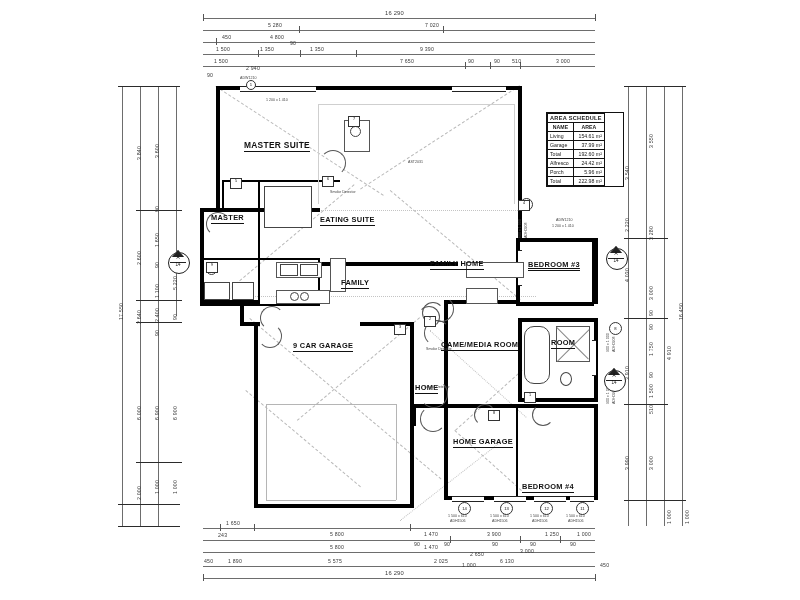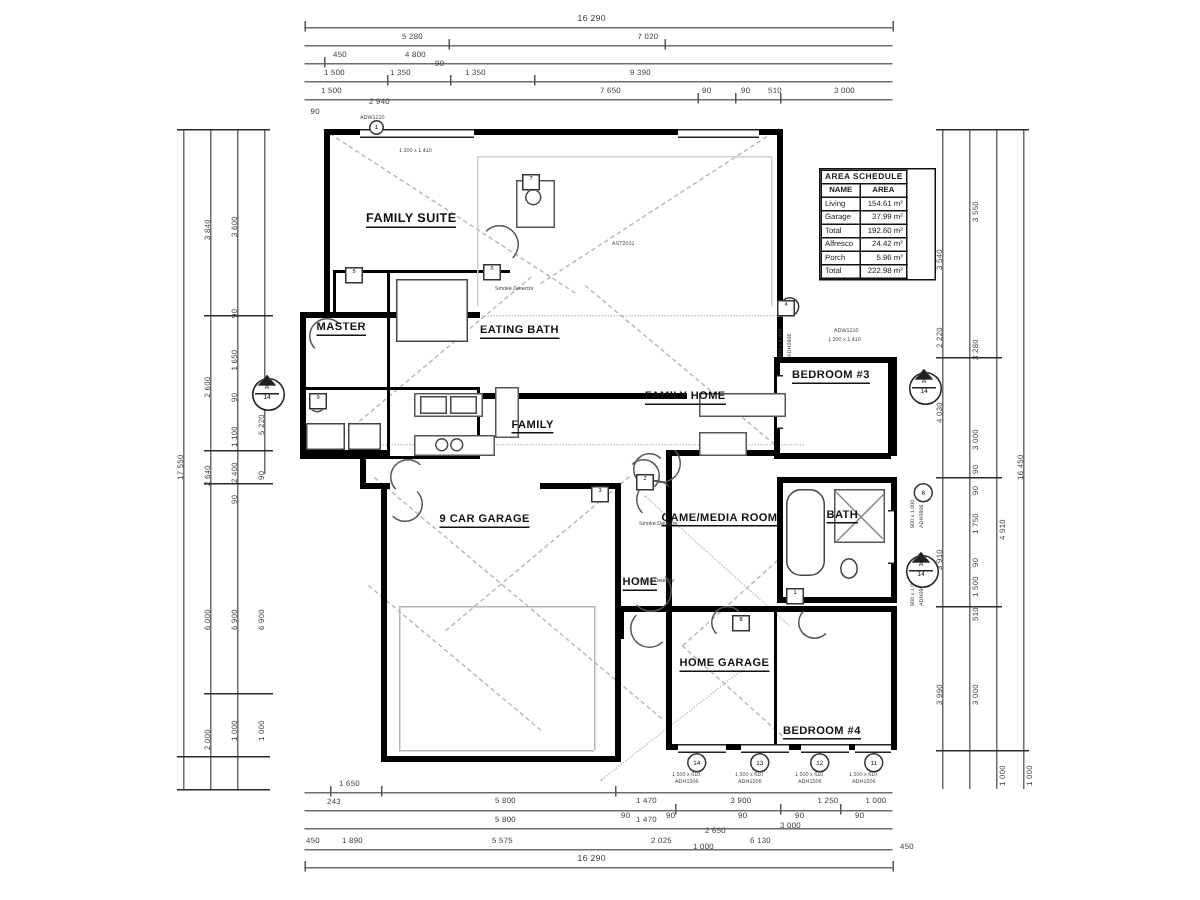--- a/index.html
+++ b/index.html
@@ -244,27 +244,27 @@
     <div class="swing" style="left:420px;top:406px;width:24px;height:24px;transform:rotate(270deg);"></div>
     <div class="swing" style="left:474px;top:404px;width:20px;height:20px;"></div>
     <div class="swing" style="left:420px;top:380px;width:26px;height:26px;transform:rotate(180deg);"></div>
     <div class="swing" style="left:422px;top:302px;width:20px;height:20px;"></div>
     <div class="swing" style="left:532px;top:404px;width:20px;height:20px;transform:rotate(270deg);"></div>
     <div class="swing" style="left:428px;top:296px;width:24px;height:24px;transform:rotate(180deg);"></div>
     <div class="swing" style="left:424px;top:320px;width:24px;height:24px;transform:rotate(0deg);"></div>
     <div class="swing" style="left:260px;top:306px;width:22px;height:22px;"></div>
   </div>
 
-  <div class="room" style="left:244px;top:140px;">FAMILY SUITE</div>
+  <div class="room" style="left:244px;top:140px;">MASTER SUITE</div>
   <div class="room sm" style="left:211px;top:213px;">MASTER</div>
-  <div class="room sm" style="left:320px;top:215px;">EATING BATH</div>
+  <div class="room sm" style="left:320px;top:215px;">EATING SUITE</div>
   <div class="room sm" style="left:341px;top:278px;">FAMILY</div>
   <div class="room sm" style="left:430px;top:259px;">FAMILY HOME</div>
-  <div class="room sm" style="left:528px;top:245px;">BEDROOM #3</div>
-  <div class="room sm" style="left:551px;top:338px;">BATH</div>
+  <div class="room sm" style="left:528px;top:260px;text-decoration:underline;">BEDROOM #3</div>
+  <div class="room sm" style="left:551px;top:338px;">ROOM</div>
   <div class="room sm" style="left:441px;top:340px;">GAME/MEDIA ROOM</div>
   <div class="room sm" style="left:293px;top:341px;">9 CAR GARAGE</div>
   <div class="room sm" style="left:415px;top:383px;">HOME</div>
   <div class="room sm" style="left:453px;top:437px;">HOME GARAGE</div>
   <div class="room sm" style="left:522px;top:482px;">BEDROOM #4</div>
 
   <div>
     <div class="dim h" style="left:203px;top:18px;width:392px;"></div>
     <div class="dim h" style="left:203px;top:30px;width:392px;"></div>
     <div class="dim h" style="left:203px;top:42px;width:392px;"></div>

